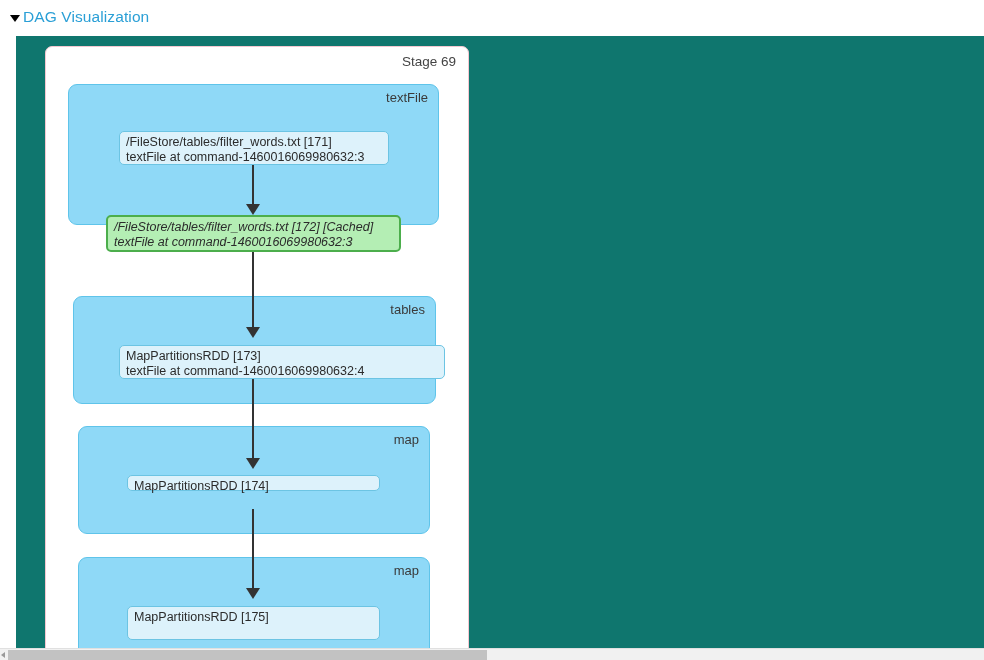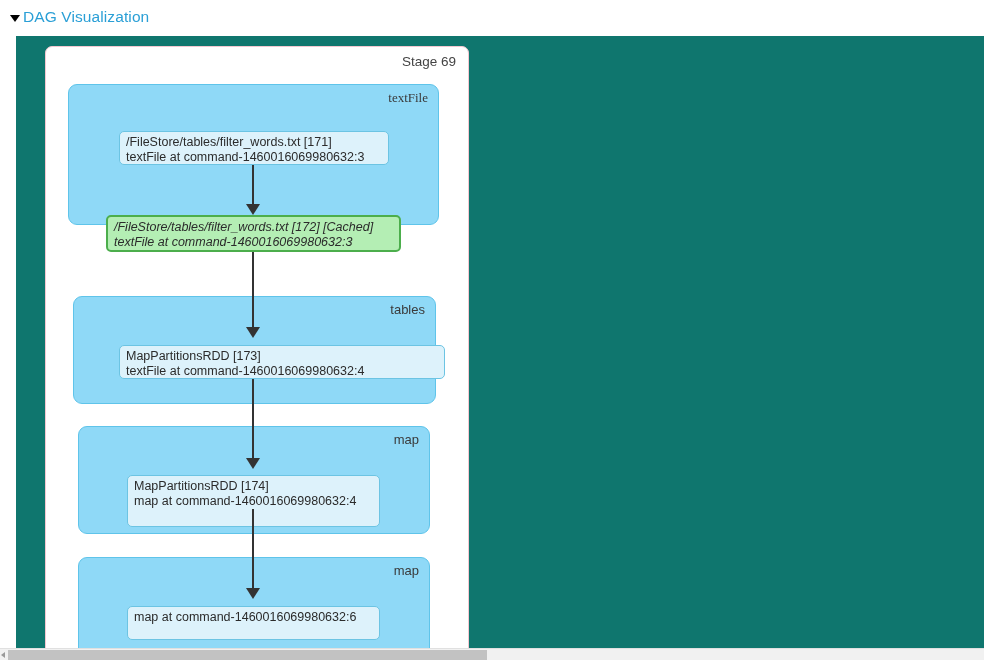--- a/index.html
+++ b/index.html
@@ -174,21 +174,21 @@
     <span class="dag-header-label">DAG Visualization</span>
   </div>
 
   <div class="dag-viewport">
     <div class="dag-canvas">
 
       <div class="stage-box">
         <span class="stage-label">Stage 69</span>
       </div>
 
-      <div class="cluster" style="left:52px; top:48px; width:371px; height:141px;font-family:Liberation Serif, serif;">
+      <div class="cluster" style="left:52px; top:48px; width:371px; height:141px;">
         <span class="cluster-label">textFile</span>
       </div>
       <div class="rdd-node" style="left:103px; top:95px; width:270px; height:34px;">
         <span class="rdd-line">/FileStore/tables/filter_words.txt [171]</span>
         <span class="rdd-line">textFile at command-1460016069980632:3</span>
       </div>
       <div class="rdd-node cached" style="left:90px; top:179px; width:295px; height:37px;font-style:italic;">
         <span class="rdd-line">/FileStore/tables/filter_words.txt [172] [Cached]</span>
         <span class="rdd-line">textFile at command-1460016069980632:3</span>
       </div>
@@ -197,30 +197,29 @@
         <span class="cluster-label">tables</span>
       </div>
       <div class="rdd-node" style="left:103px; top:309px; width:326px; height:34px;">
         <span class="rdd-line">MapPartitionsRDD [173]</span>
         <span class="rdd-line">textFile at command-1460016069980632:4</span>
       </div>
 
       <div class="cluster" style="left:62px; top:390px; width:352px; height:108px;">
         <span class="cluster-label">map</span>
       </div>
-      <div class="rdd-node" style="left:111px; top:439px; width:253px; height:52px;">
+      <div class="rdd-node" style="left:111px; top:439px; width:253px; height:16px;">
         <span class="rdd-line">MapPartitionsRDD [174]</span>
-        <span class="rdd-line">map at command-1460016069980632:4</span>
       </div>
 
       <div class="cluster" style="left:62px; top:521px; width:352px; height:108px;">
         <span class="cluster-label">map</span>
       </div>
       <div class="rdd-node" style="left:111px; top:570px; width:253px; height:34px;">
-        <span class="rdd-line">map at command-1460016069980632:6</span>
+        <span class="rdd-line">MapPartitionsRDD [175]</span>
       </div>
 
       <div class="edge-line" style="left:236px; top:129px; height:42px;"></div>
       <div class="edge-arrow" style="left:230px; top:168px;"></div>
 
       <div class="edge-line" style="left:236px; top:216px; height:78px;"></div>
       <div class="edge-arrow" style="left:230px; top:291px;"></div>
 
       <div class="edge-line" style="left:236px; top:343px; height:82px;"></div>
       <div class="edge-arrow" style="left:230px; top:422px;"></div>

